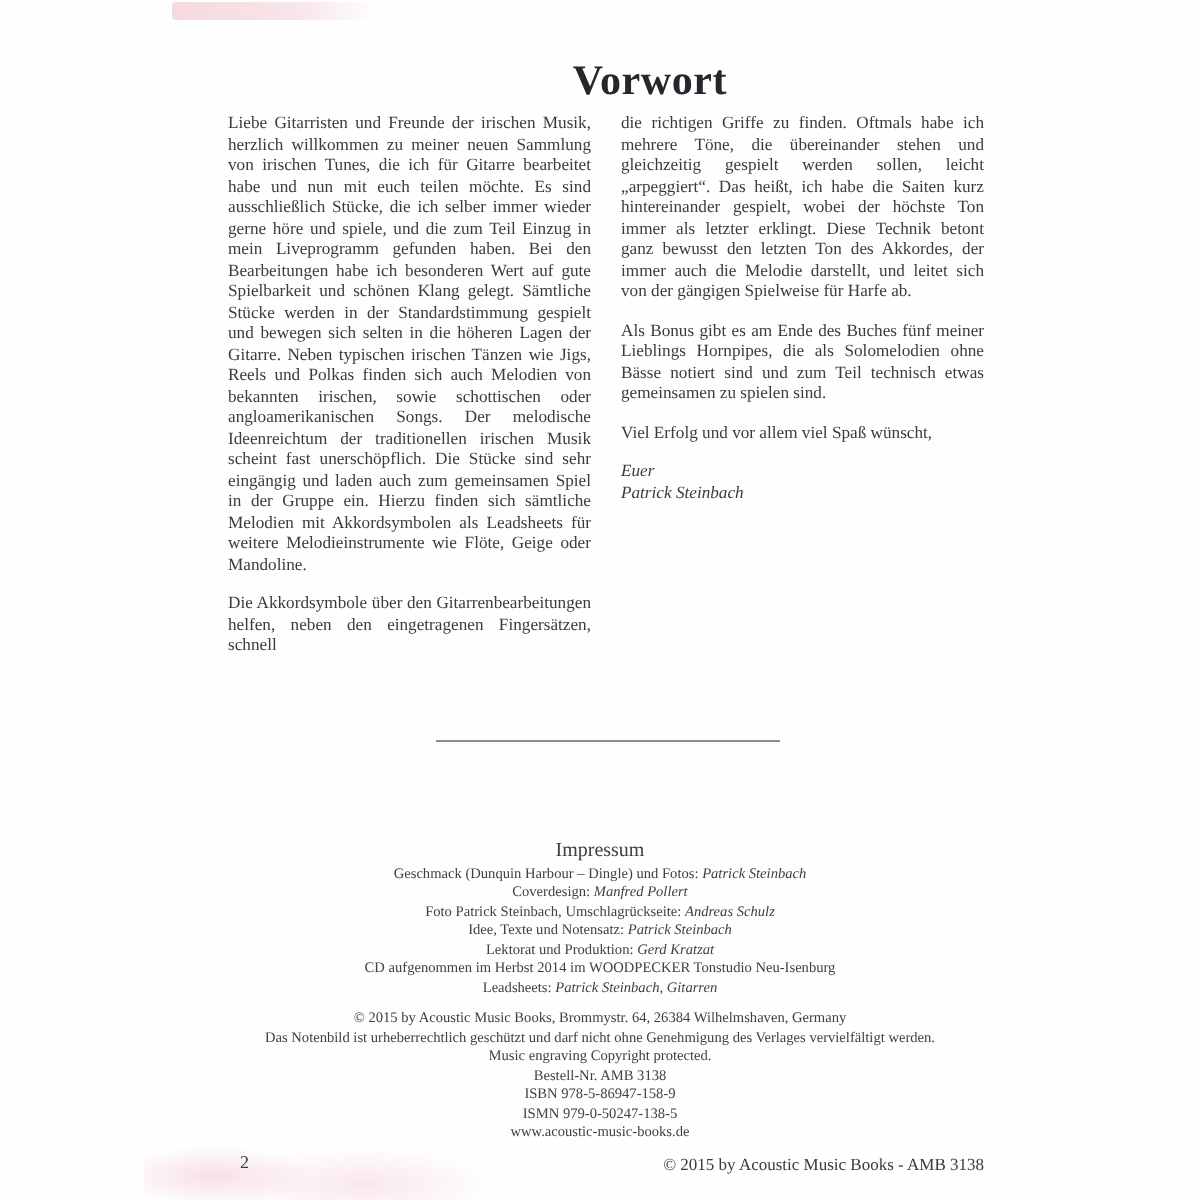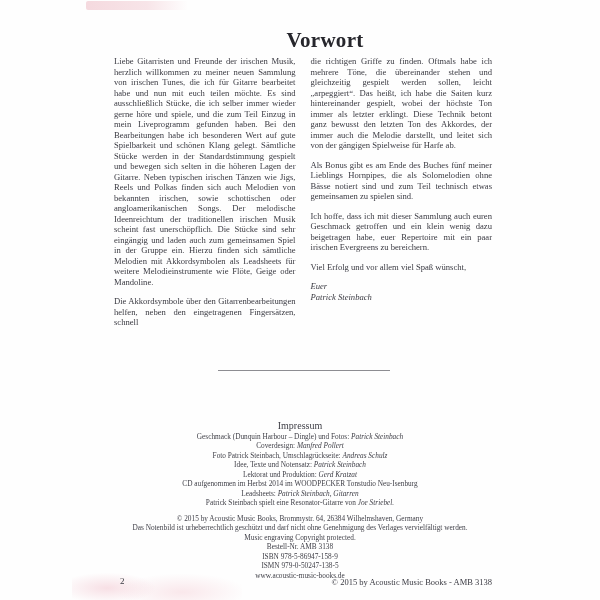--- a/index.html
+++ b/index.html
@@ -75,42 +75,40 @@
   <div class="title">Vorwort</div>
 
   <div class="columns">
     <div class="col">
       <p>Liebe Gitarristen und Freunde der irischen Musik, herzlich willkommen zu meiner neuen Sammlung von irischen Tunes, die ich für Gitarre bearbeitet habe und nun mit euch teilen möchte. Es sind ausschließlich Stücke, die ich selber immer wieder gerne höre und spiele, und die zum Teil Einzug in mein Liveprogramm gefunden haben. Bei den Bearbeitungen habe ich besonderen Wert auf gute Spielbarkeit und schönen Klang gelegt. Sämtliche Stücke werden in der Standardstimmung gespielt und bewegen sich selten in die höheren Lagen der Gitarre. Neben typischen irischen Tänzen wie Jigs, Reels und Polkas finden sich auch Melodien von bekannten irischen, sowie schottischen oder angloamerikanischen Songs. Der melodische Ideenreichtum der traditionellen irischen Musik scheint fast unerschöpflich. Die Stücke sind sehr eingängig und laden auch zum gemeinsamen Spiel in der Gruppe ein. Hierzu finden sich sämtliche Melodien mit Akkordsymbolen als Leadsheets für weitere Melodieinstrumente wie Flöte, Geige oder Mandoline.</p>
       <p>Die Akkordsymbole über den Gitarrenbearbeitungen helfen, neben den eingetragenen Fingersätzen, schnell</p>
     </div>
     <div class="col">
       <p>die richtigen Griffe zu finden. Oftmals habe ich mehrere Töne, die übereinander stehen und gleichzeitig gespielt werden sollen, leicht „arpeggiert“. Das heißt, ich habe die Saiten kurz hintereinander gespielt, wobei der höchste Ton immer als letzter erklingt. Diese Technik betont ganz bewusst den letzten Ton des Akkordes, der immer auch die Melodie darstellt, und leitet sich von der gängigen Spielweise für Harfe ab.</p>
       <p>Als Bonus gibt es am Ende des Buches fünf meiner Lieblings Hornpipes, die als Solomelodien ohne Bässe notiert sind und zum Teil technisch etwas gemeinsamen zu spielen sind.</p>
-      <p>Ich hoffe, dass ich mit dieser Sammlung auch euren Geschmack getroffen und ein klein wenig dazu beigetragen habe, euer Repertoire mit ein paar irischen Evergreens zu bereichern.</p>
       <p>Viel Erfolg und vor allem viel Spaß wünscht,</p>
       <div class="signature">
         <div>Euer</div>
         <div>Patrick Steinbach</div>
       </div>
     </div>
   </div>
 
   <div class="divider"></div>
 
   <div class="impressum">
     <div class="heading">Impressum</div>
 
     <div><span>Geschmack (Dunquin Harbour – Dingle) und Fotos: </span><span class="italic">Patrick Steinbach</span></div>
     <div><span>Coverdesign: </span><span class="italic">Manfred Pollert</span></div>
     <div><span>Foto Patrick Steinbach, Umschlagrückseite: </span><span class="italic">Andreas Schulz</span></div>
     <div><span>Idee, Texte und Notensatz: </span><span class="italic">Patrick Steinbach</span></div>
     <div><span>Lektorat und Produktion: </span><span class="italic">Gerd Kratzat</span></div>
     <div><span>CD aufgenommen im Herbst 2014 im WOODPECKER Tonstudio Neu-Isenburg</span><span class="italic"></span></div>
     <div><span>Leadsheets: </span><span class="italic">Patrick Steinbach, Gitarren</span></div>
-    <div><span>Patrick Steinbach spielt eine Resonator-Gitarre von </span><span class="italic">Joe Striebel.</span></div>
 
     <div class="legal-block">
       <div>© 2015 by Acoustic Music Books, Brommystr. 64, 26384 Wilhelmshaven, Germany</div>
       <div>Das Notenbild ist urheberrechtlich geschützt und darf nicht ohne Genehmigung des Verlages vervielfältigt werden.</div>
       <div>Music engraving Copyright protected.</div>
       <div>Bestell-Nr. AMB 3138</div>
       <div>ISBN 978-5-86947-158-9</div>
       <div>ISMN 979-0-50247-138-5</div>
       <div>www.acoustic-music-books.de</div>
     </div>

